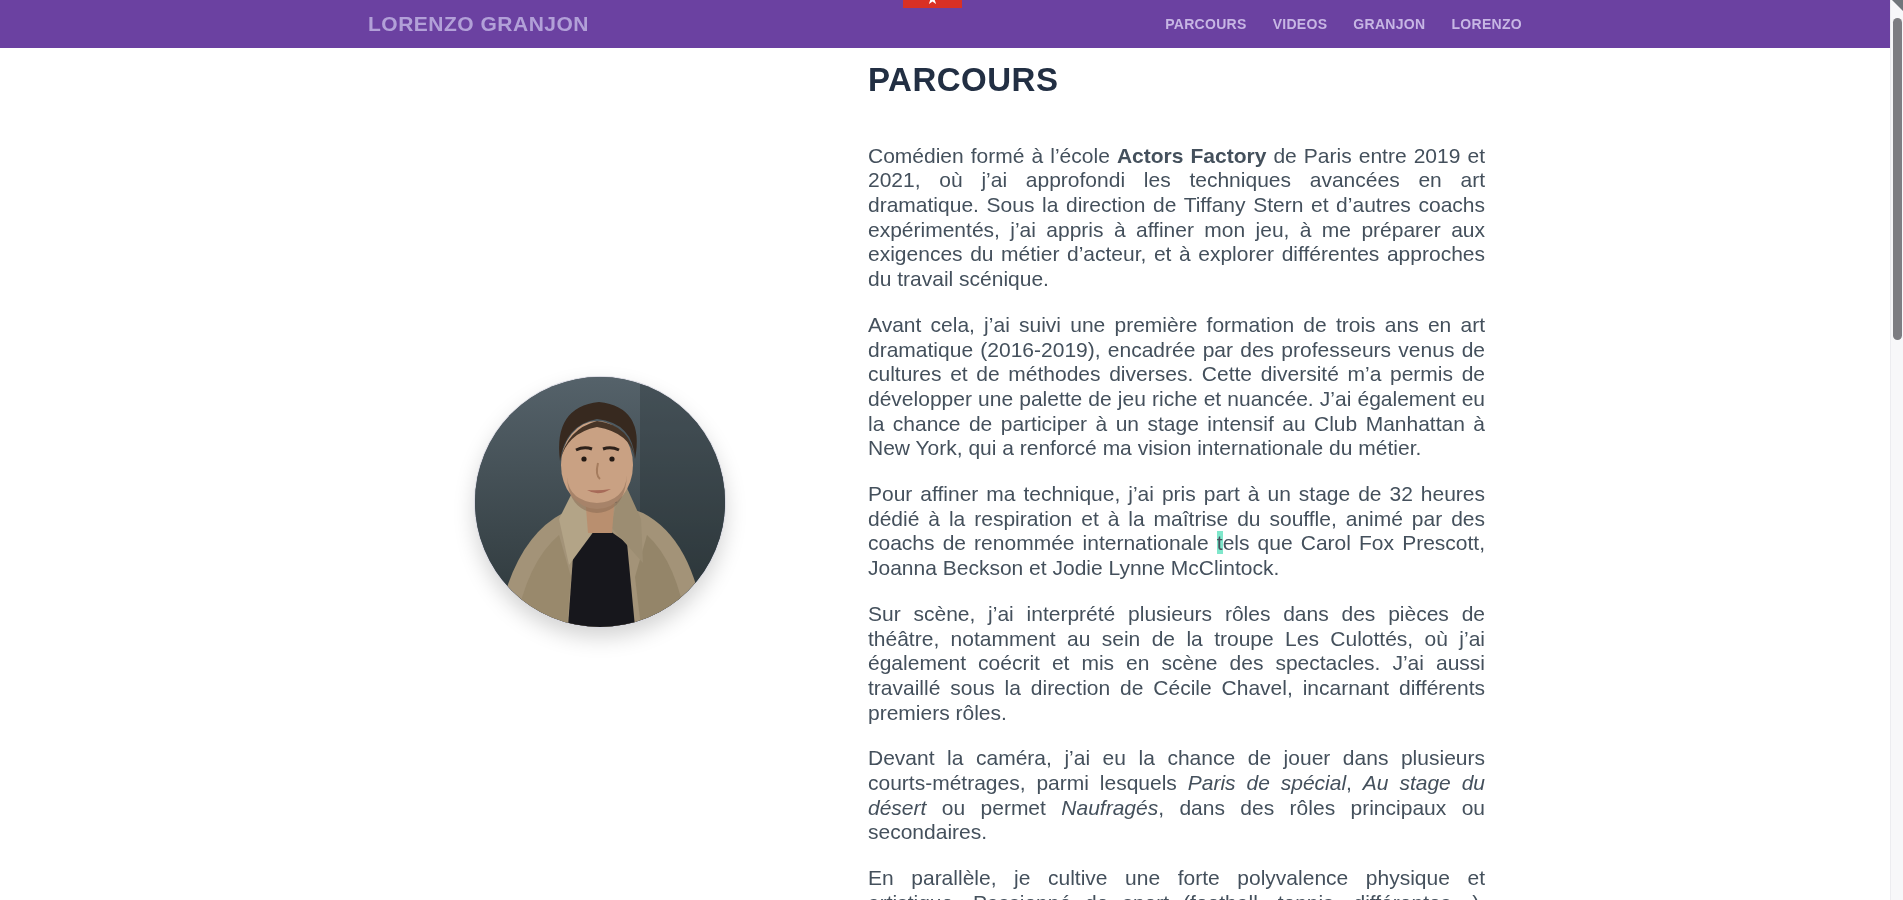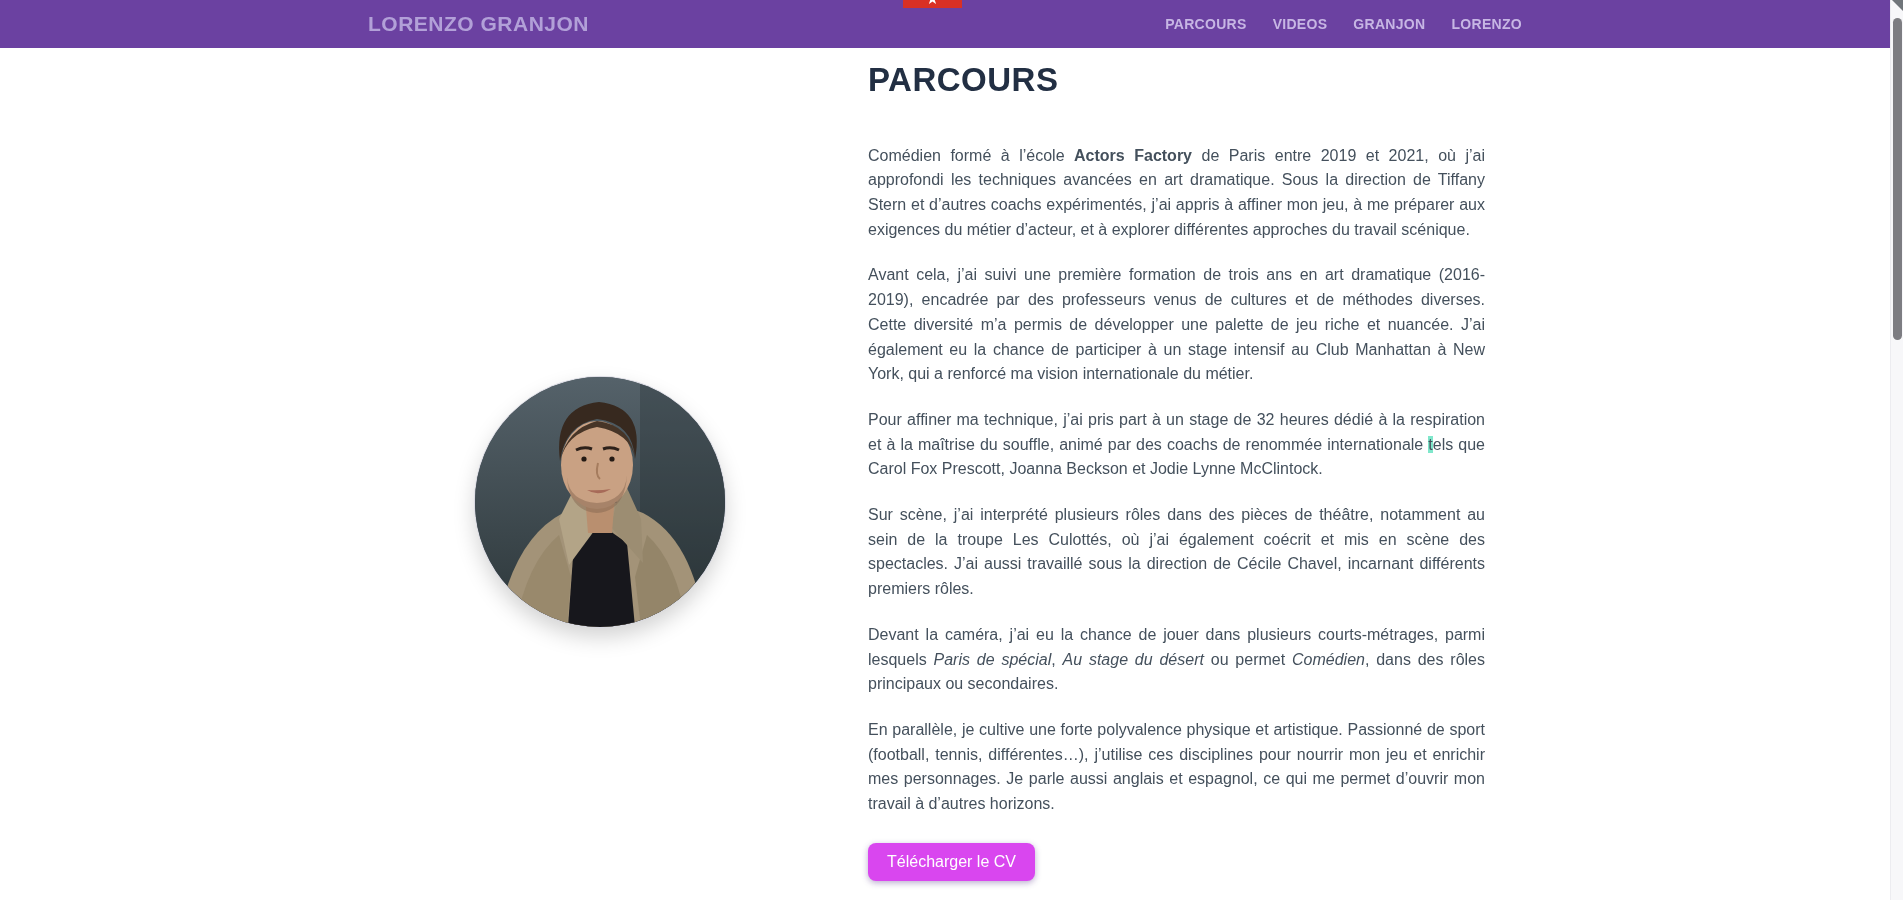--- a/index.html
+++ b/index.html
@@ -20,21 +20,21 @@
   .star-banner .star { position:absolute; left:50%; top:-9px; transform:translateX(-50%); color:#fff; font-size:15px; line-height:1; }
 
   
   .photo-wrap { position:absolute; left:475px; top:377px; width:250px; height:250px; border-radius:50%; overflow:hidden;
                 box-shadow:0 0 0 1px #d9d9e2, 0 10px 22px rgba(0,0,0,.18); background:#39454a; }
   .photo-wrap svg { display:block; width:100%; height:100%; }
 
   
   .bio { position:absolute; left:868px; top:60px; width:633px; }
   .bio h1 { font-size:33px; font-weight:700; color:#222f43; letter-spacing:.5px; margin:0 0 44px 0; line-height:1.2; }
-  .bio p { margin:0 16px 21px 0; font-size:16px; line-height:24.7px; color:#44505c; text-align:justify; }
+  .bio p { margin:0 16px 21px 0; font-size:21px; line-height:24.7px; color:#44505c; text-align:justify; }
   .bio p b { font-weight:700; }
   .bio p i { font-style:italic; }
   .hl { background:#7fe7cb; }
 
   .cv-btn { display:inline-block; margin-top:5px; background:#d946ef; color:#fff; border:none; border-radius:8px;
             padding:10px 19px; font-size:16px; font-family:inherit; cursor:pointer;
             box-shadow:0 2px 6px rgba(60,20,120,.35); }
 
   
   .scrollbar { position:absolute; right:0; top:0; width:13px; height:900px; background:#f7f7f9; border-left:1px solid #ececf0; z-index:4; }
@@ -103,21 +103,21 @@
     </svg>
   </div>
 
   <section class="bio">
     <h1>PARCOURS</h1>
     <div id="paragraphs">
         <p><span>Comédien formé à l’école </span><b>Actors Factory</b><span> de Paris entre 2019 et 2021, où j’ai approfondi les techniques avancées en art dramatique. Sous la direction de Tiffany Stern et d’autres coachs expérimentés, j’ai appris à affiner mon jeu, à me préparer aux exigences du métier d’acteur, et à explorer différentes approches du travail scénique.</span></p>
         <p><span>Avant cela, j’ai suivi une première formation de trois ans en art dramatique (2016-2019), encadrée par des professeurs venus de cultures et de méthodes diverses. Cette diversité m’a permis de développer une palette de jeu riche et nuancée. J’ai également eu la chance de participer à un stage intensif au Club Manhattan à New York, qui a renforcé ma vision internationale du métier.</span></p>
         <p><span>Pour affiner ma technique, j’ai pris part à un stage de 32 heures dédié à la respiration et à la maîtrise du souffle, animé par des coachs de renommée internationale </span><span class="hl">t</span><span>els que Carol Fox Prescott, Joanna Beckson et Jodie Lynne McClintock.</span></p>
         <p><span>Sur scène, j’ai interprété plusieurs rôles dans des pièces de théâtre, notamment au sein de la troupe Les Culottés, où j’ai également coécrit et mis en scène des spectacles. J’ai aussi travaillé sous la direction de Cécile Chavel, incarnant différents premiers rôles.</span></p>
-        <p><span>Devant la caméra, j’ai eu la chance de jouer dans plusieurs courts-métrages, parmi lesquels </span><i>Paris de spécial</i><span>, </span><i>Au stage du désert</i><span> ou permet </span><i>Comédien</i><span>, dans des rôles principaux ou secondaires.</span></p>
+        <p><span>Devant la caméra, j’ai eu la chance de jouer dans plusieurs courts-métrages, parmi lesquels </span><i>Paris de spécial</i><span>, </span><i>Au stage du désert</i><span> ou permet </span><i>Naufragés</i><span>, dans des rôles principaux ou secondaires.</span></p>
         <p><span>En parallèle, je cultive une forte polyvalence physique et artistique. Passionné de sport (football, tennis, différentes…), j’utilise ces disciplines pour nourrir mon jeu et enrichir mes personnages. Je parle aussi anglais et espagnol, ce qui me permet d’ouvrir mon travail à d’autres horizons.</span></p>
       </div>
     <button class="cv-btn">Télécharger le CV</button>
   </section>
 
   <div class="scrollbar">
     <div class="scroll-corner"></div>
     <div class="scroll-thumb"></div>
   </div>
 

